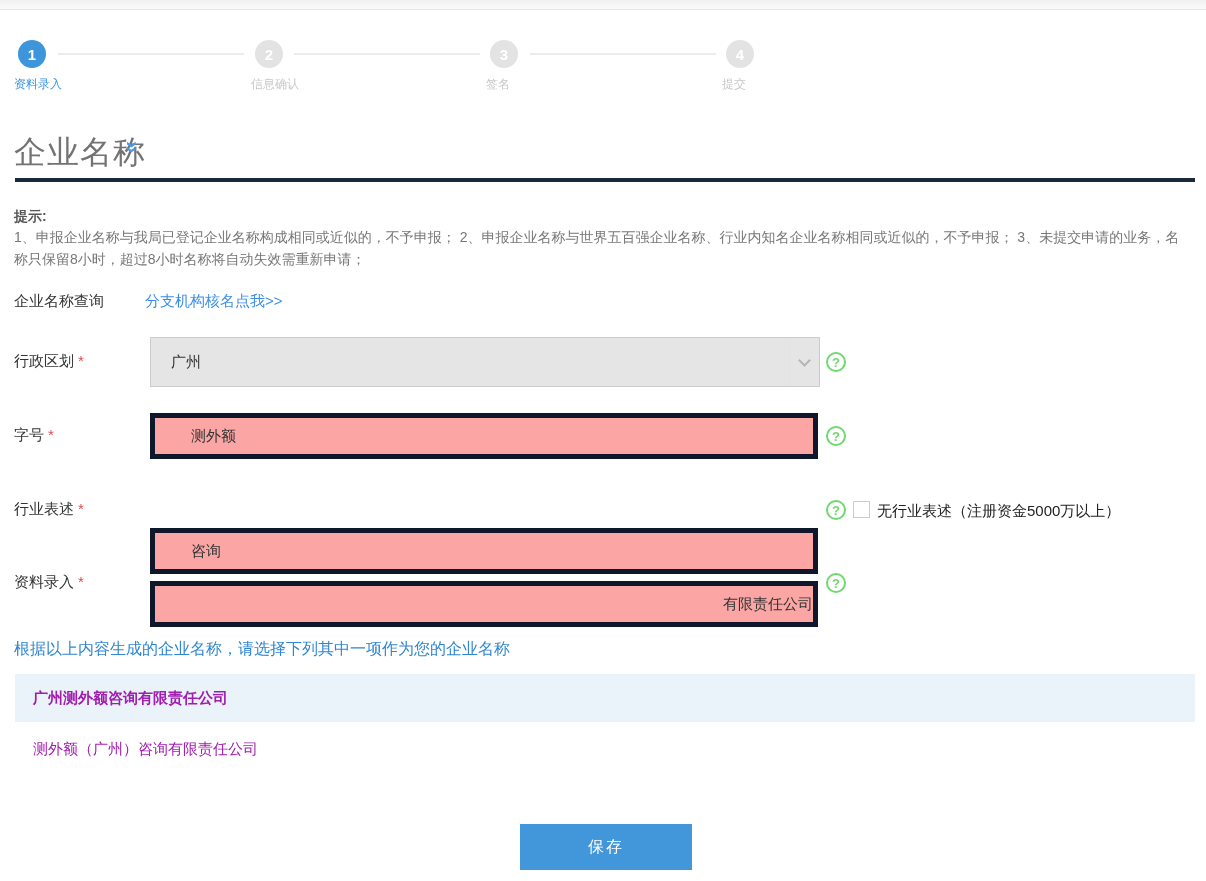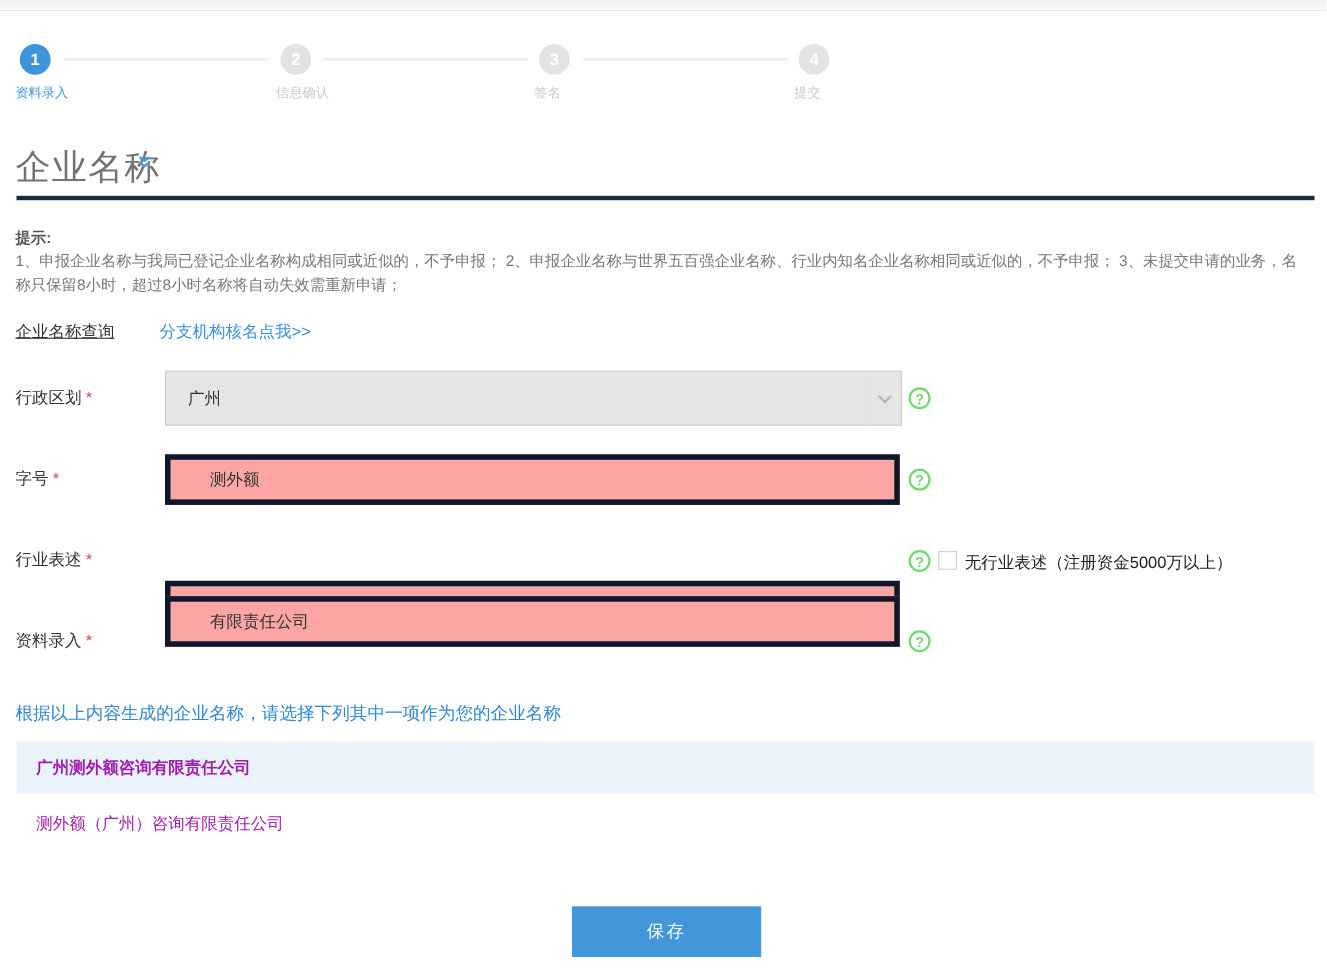--- a/index.html
+++ b/index.html
@@ -23,21 +23,21 @@
   .title { position:absolute; left:14px; top:131px; font-size:32px; font-weight:normal; color:#737373; letter-spacing:1px; }
   .title-chevron { position:absolute; left:126px; top:136px; color:#4a9be0; font-size:22px; font-weight:bold;
     transform:rotate(90deg); line-height:22px; }
   .divider { position:absolute; left:15px; top:178px; width:1180px; height:4px; background:#1b2a3a; }
 
   
   .tips-head { position:absolute; left:14px; top:208px; font-size:14px; font-weight:bold; color:#555; }
   .tips-body { position:absolute; left:14px; top:226px; width:1178px; font-size:14px; color:#777; line-height:22px; }
 
   
-  .query-label { position:absolute; left:14px; top:292px; font-size:15px; color:#333;text-decoration:underline; }
+  .query-label { position:absolute; left:14px; top:292px; font-size:15px; color:#333; }
   .query-link { position:absolute; left:145px; top:292px; font-size:15px; color:#3a8ee6; text-decoration:none; cursor:pointer; }
 
   .field-label { position:absolute; left:14px; font-size:15px; color:#333; }
   .req { color:#e04b4b; margin-left:4px; }
 
   
   .select-box { position:absolute; left:150px; top:337px; width:670px; height:50px; border:1px solid #ccc; background:#e5e5e5; cursor:pointer; }
   .select-value { position:absolute; left:20px; top:15px; font-size:15px; color:#333; }
   .select-arrow-seg { position:absolute; right:0; top:0; width:30px; height:48px; border-left:1px solid #e3e3e3;
     display:flex; align-items:center; justify-content:center; }
@@ -126,21 +126,21 @@
     <span>行业表述</span><span class="req">*</span>
   </div>
   <input class="text-input" style="top: 488px; margin-top: 40px;" value="咨询">
   <div class="help" style="left:826px; top:500px;">?</div>
   <div class="cb"></div>
   <div class="cb-label">无行业表述（注册资金5000万以上）</div>
 
   <div class="field-label" style="top:573px;">
     <span>资料录入</span><span class="req">*</span>
   </div>
-  <input class="text-input" style="top: 542px;" value="有限责任公司">
+  <input class="text-input" style="top: 581px; text-align: right;" value="有限责任公司">
   <div class="help" style="left:826px; top:573px;">?</div>
 
   <div class="gen-prompt">根据以上内容生成的企业名称，请选择下列其中一项作为您的企业名称</div>
 
   <div class="opt selected">
     <span class="opt-text">广州测外额咨询有限责任公司</span>
   </div>
   <div class="opt plain2">
     <span class="opt-text">测外额（广州）咨询有限责任公司</span>
   </div>

